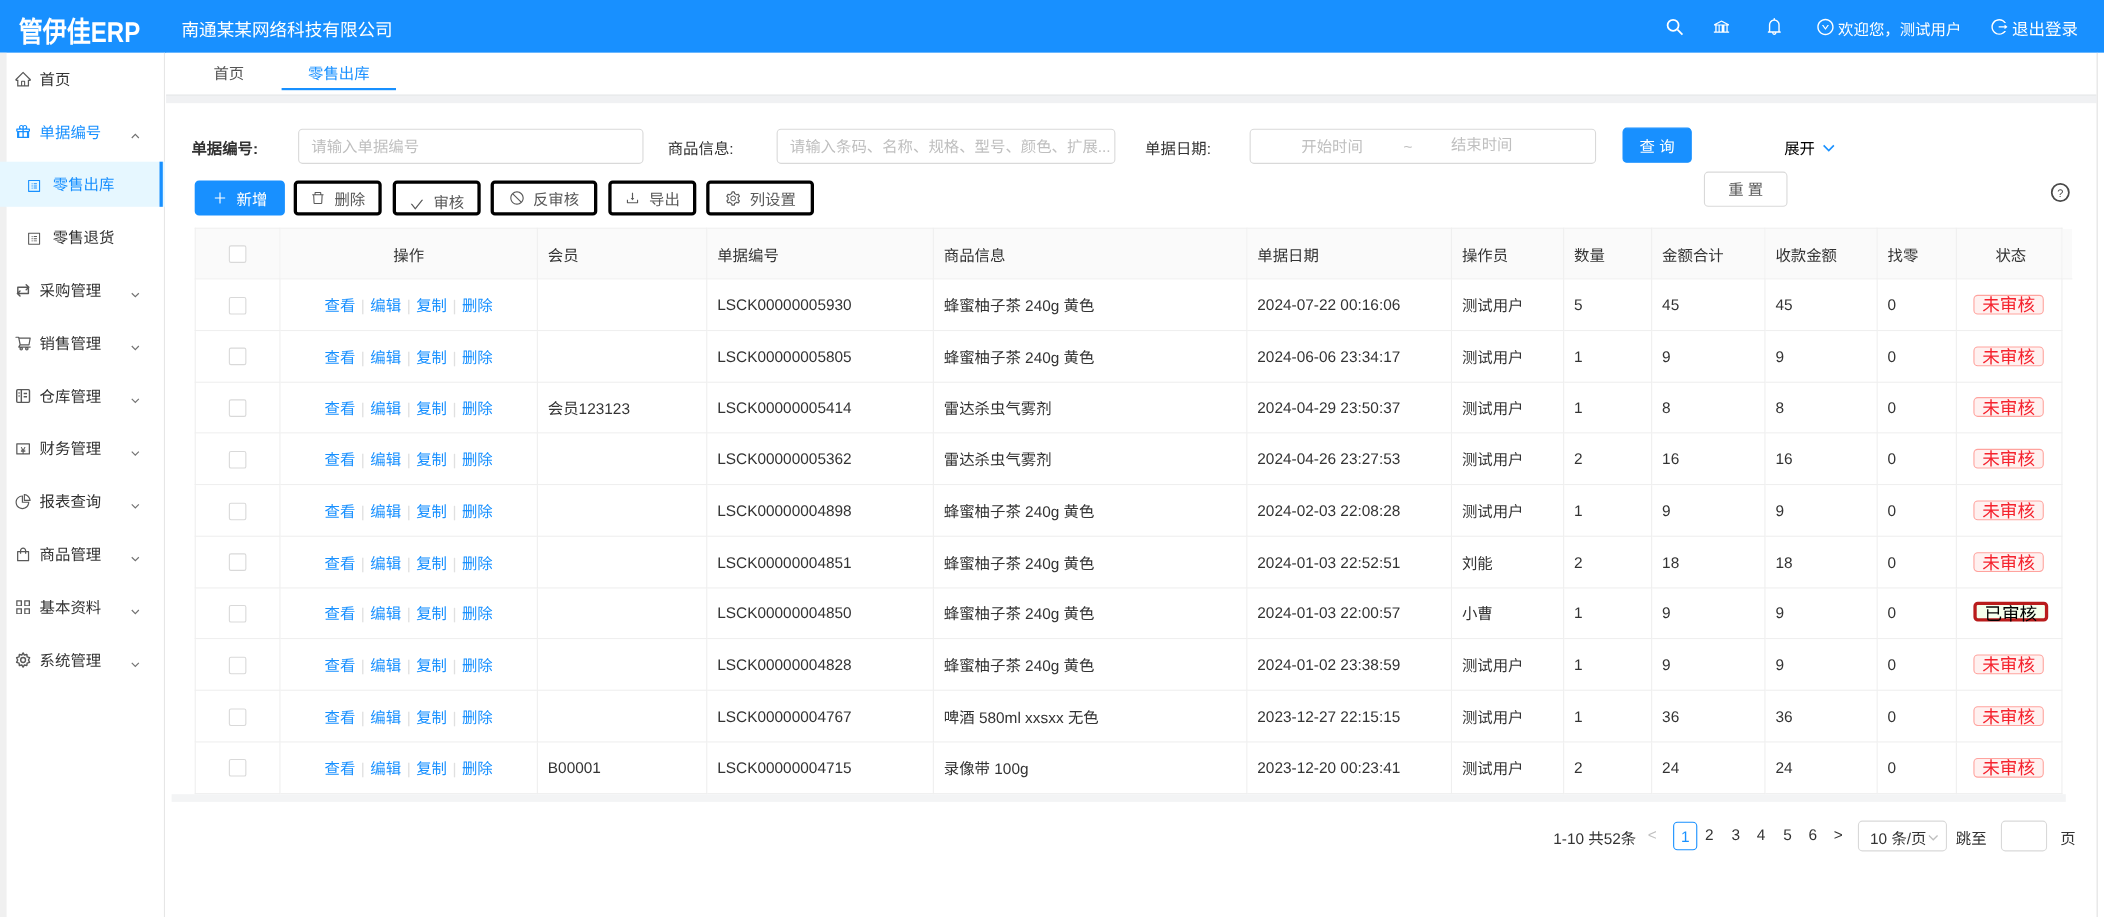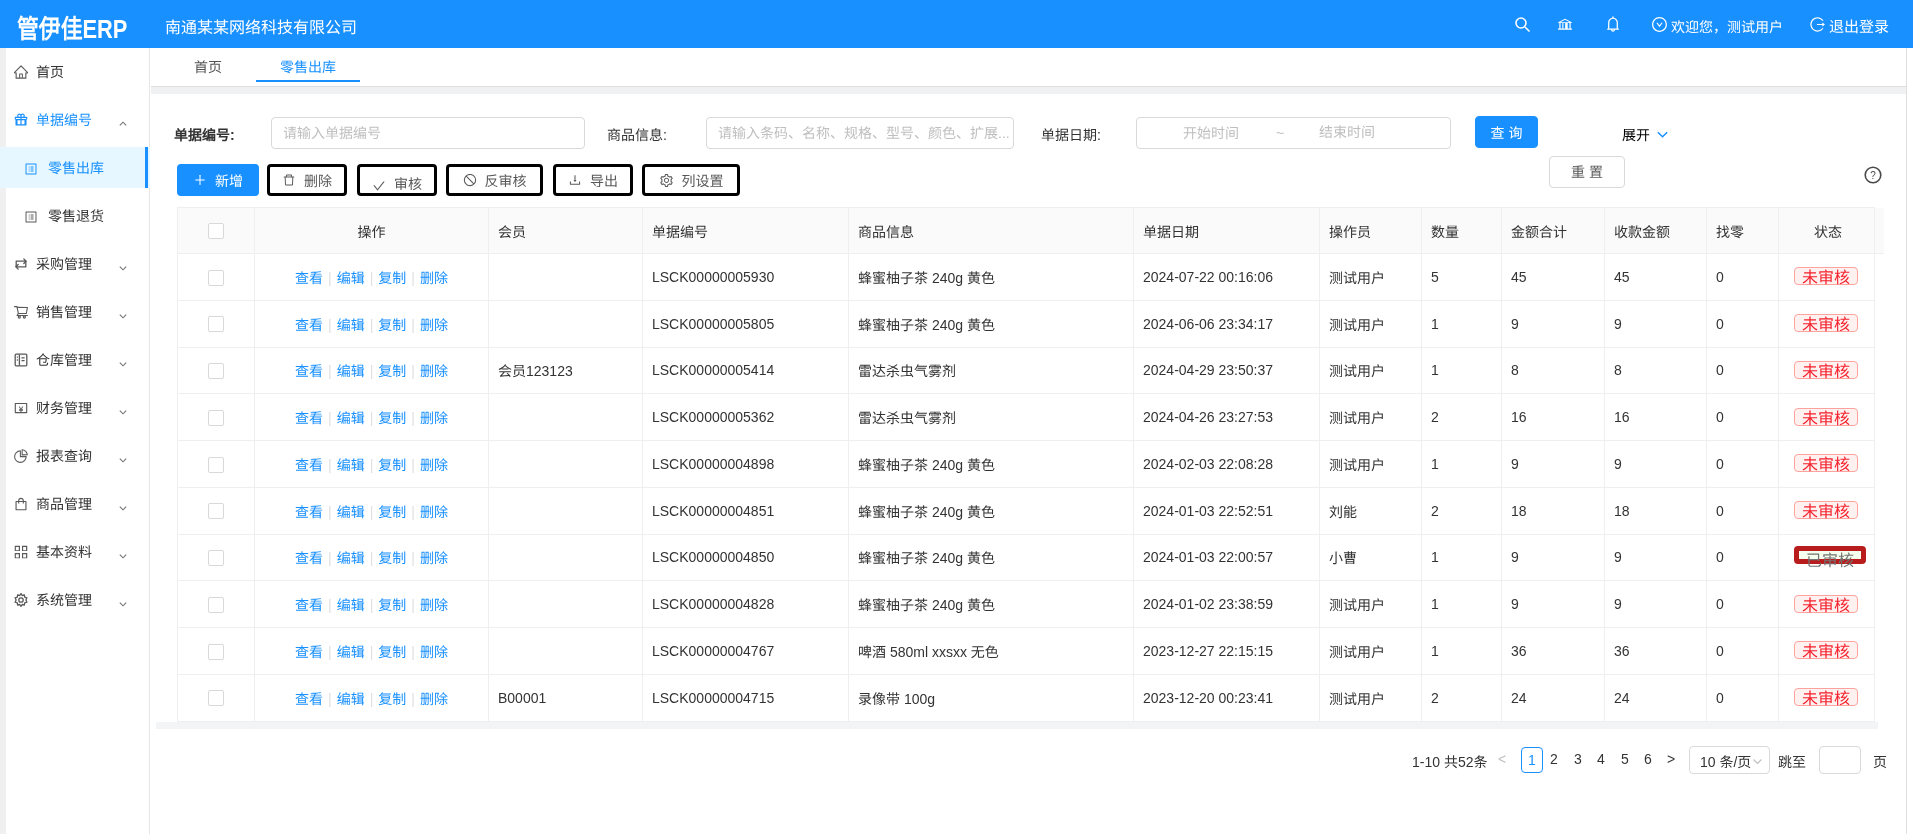--- a/index.html
+++ b/index.html
@@ -59,21 +59,21 @@
 table.grid td { height:46.75px; background:#fff; }
 table.grid th.nob, table.grid td.nob { border-top:none; border-right:none; border-bottom:none; }
 table.grid td.nob { background:#fff; }
 table.grid th.nob { background:#fafafa; border-bottom:1px solid #efefef; }
 .ck { display:inline-block; width:16px; height:16px; border:1px solid #d9d9d9; border-radius:2px; background:#fff; vertical-align:middle; }
 .alink { color:#1890ff; }
 .asep { color:#e0e0e0; padding:0 5px; }
 .opcell { text-align:center !important; padding:0 !important; }
 .badge { display:inline-block; height:18px; line-height:20px; padding:0 7px; font-size:16px; border-radius:4px; }
 .badge.red { color:#f5222d; background:#fff1f0; border:1px solid #ffa39e; }
-.badge.green { color:#737373; background:#f6ffed; border:5px solid #b91c1c; }
+.badge.green { color:#000000; background:#f6ffed; border:3px solid #b91c1c; }
 .scrollband { position:absolute; left:156px; top:722px; width:1722px; height:7px; background:#f3f4f5; }
 
 
 .pgn { position:absolute; top:745px; height:28px; font-size:14px; color:#333; }
 .pgbox { position:absolute; top:747px; width:22px; height:26px; line-height:24px; text-align:center; border-radius:4px; }
 .pgsel { position:absolute; top:746px; border:1px solid #d9d9d9; border-radius:4px; background:#fff; }
 
 
 .gutter { position:absolute; left:1906px; top:48px; width:7px; height:786px; background:#fff; border-left:1px solid #e0e0e0; }
 </style>

